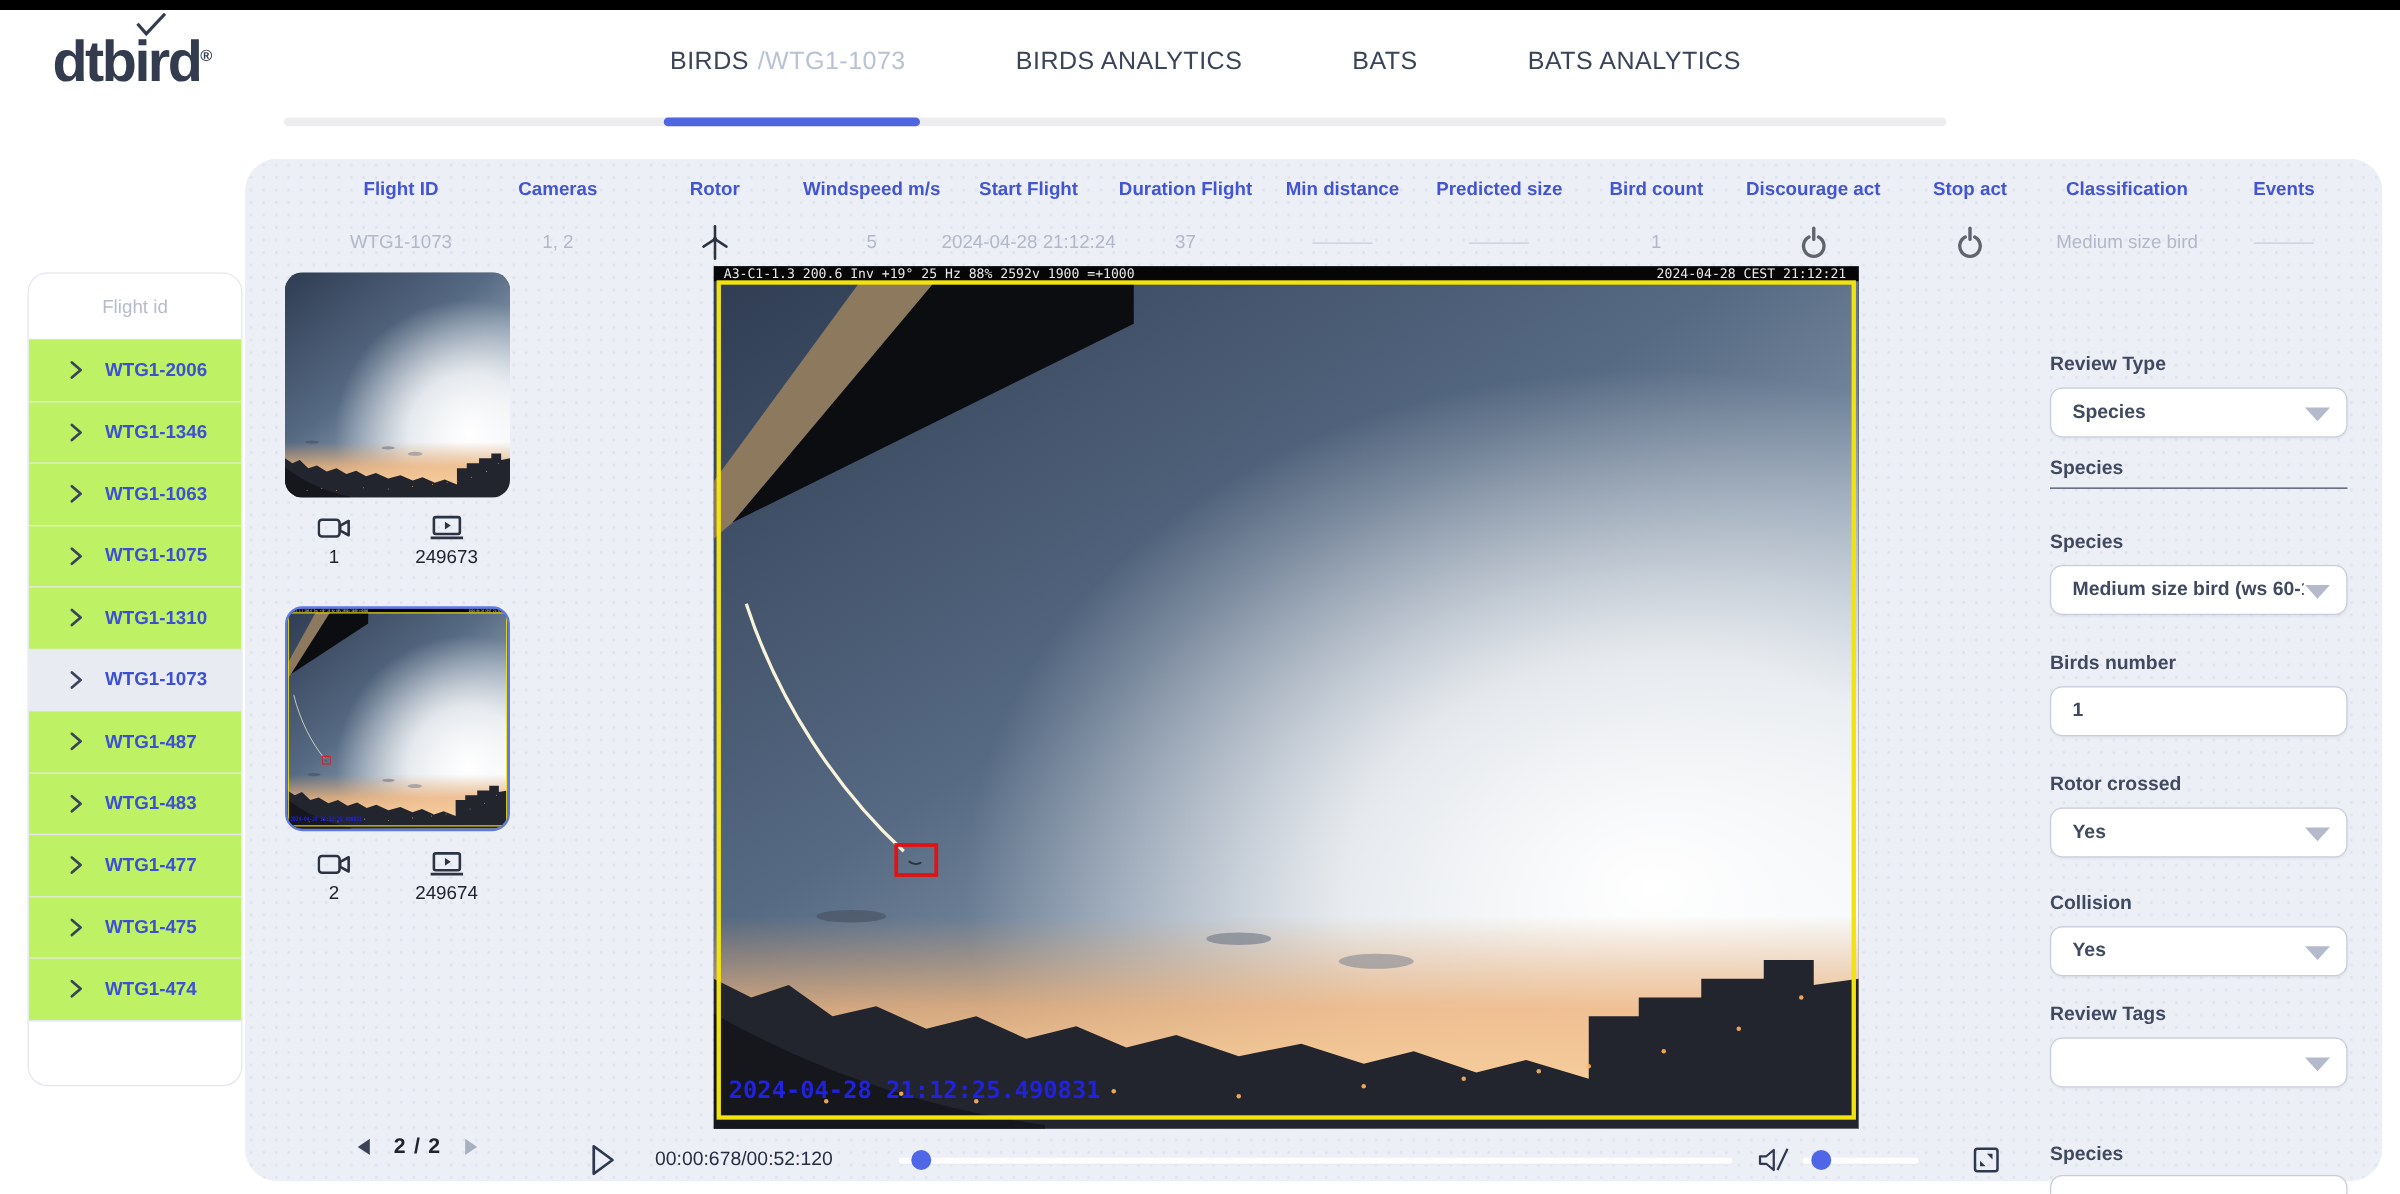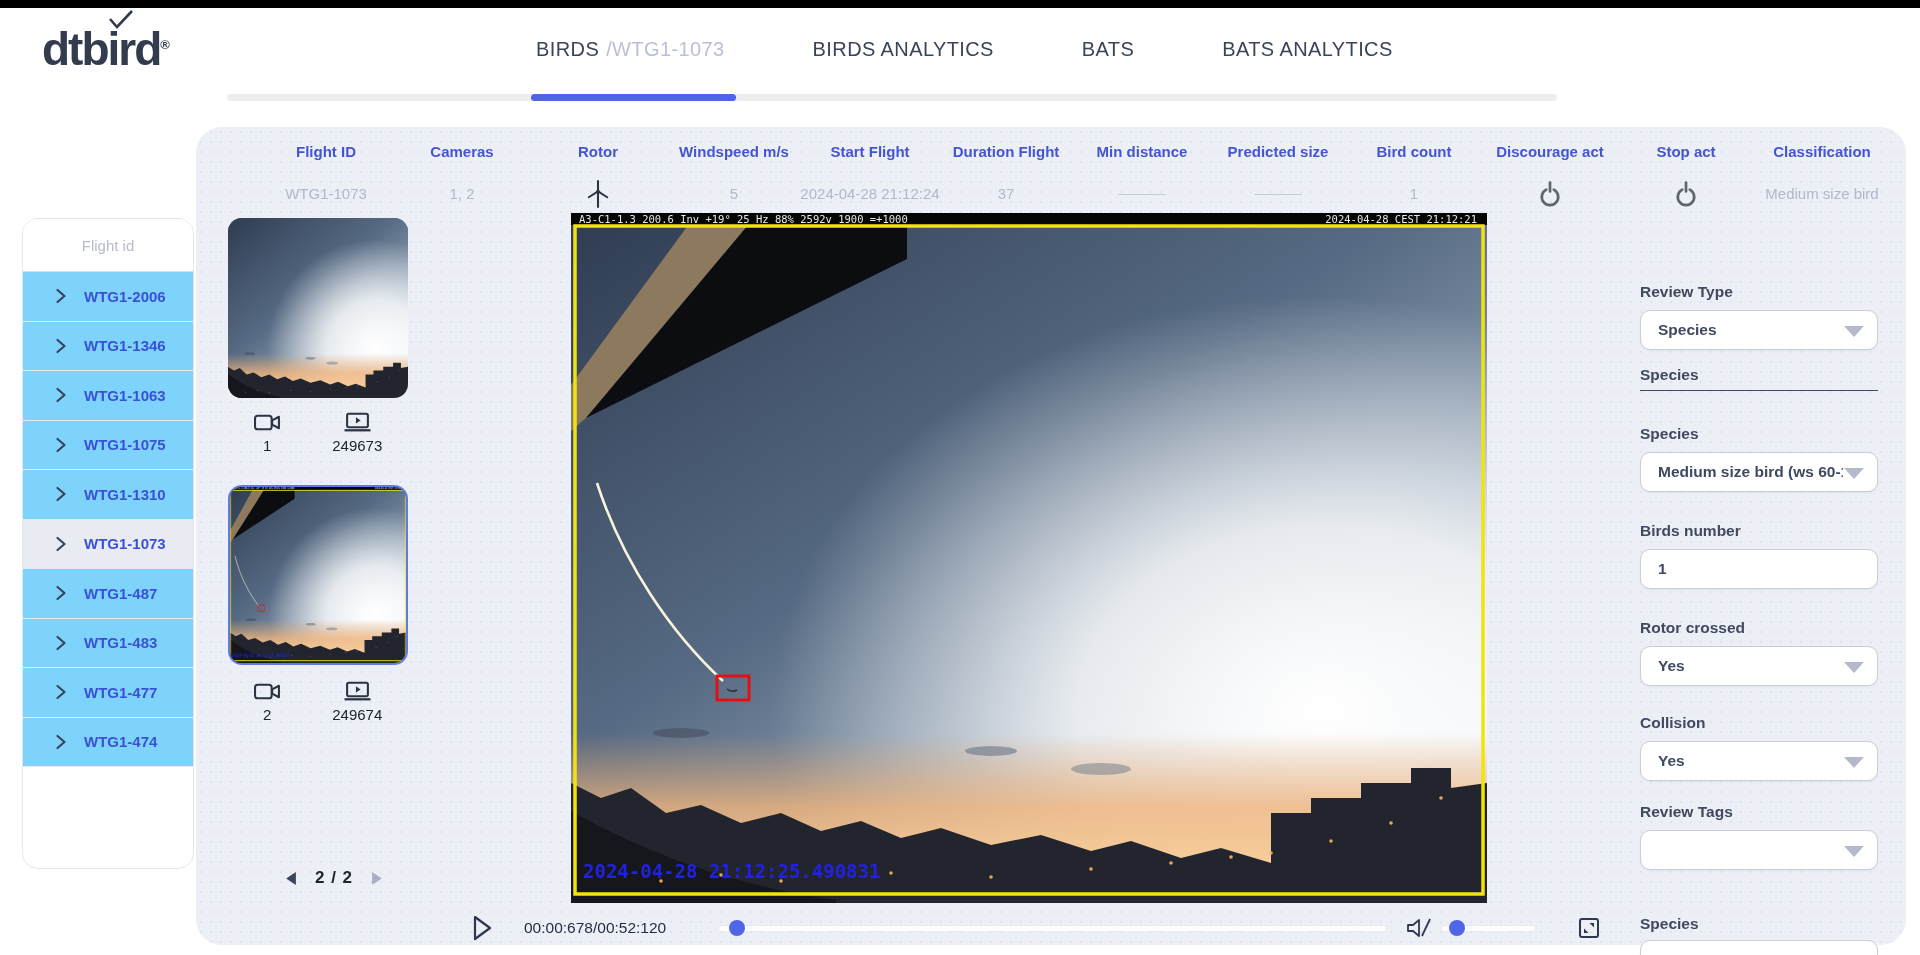--- a/index.html
+++ b/index.html
@@ -41,38 +41,38 @@
   .v-turbine { width:26px; height:30px; color:#2b3442; }
   .v-power { width:24px; height:28px; color:#60646e; }
 
   
   #sidebar { position:absolute; left:22px; top:218px; width:172px; height:651px; background:#fff;
     border:1px solid #e3e6ee; border-radius:16px; overflow:hidden; }
   #flight-search { width:100%; height:53px; border:none; outline:none; text-align:center;
     font-size:15px; color:#3a4457; border-bottom:1px solid #d9dde6; font-family:inherit; }
   #flight-search::placeholder { color:#b6bcca; }
   .flight-item { height:49.5px; display:flex; align-items:center; padding-left:32px; gap:17px;
-    border-bottom:1px solid #e6e9f0; cursor:pointer; background:#7dd3fc; }
+    border-bottom:1px solid #e6e9f0; cursor:pointer; background:#bef264; }
   .flight-item.selected { background:#e9ebf3; }
   .flight-label { font-size:15px; font-weight:700; color:#3c50d6; }
 
   
   .thumb { position:absolute; left:32px; width:180px; height:180px; border-radius:14px;
     overflow:hidden; cursor:pointer; background:#46566e; }
   .thumb svg { display:block; width:100%; height:100%; }
   #thumb-1 { top:91px; }
   #thumb-2 { top:358px; border:2px solid #5d7ae6; }
   .thumb-meta { position:absolute; left:32px; width:180px; display:flex; justify-content:space-around; }
   #meta-1 { top:285px; } #meta-2 { top:554px; }
   .meta-cell { display:flex; flex-direction:column; align-items:center; gap:4px; color:#2b3442; }
   .meta-cell svg { width:27px; height:21px; }
   .meta-num { font-size:15px; color:#20242e; }
 
   
-  #pagination { position:absolute; left:58px; top:741px; width:160px; display:flex;
+  #pagination { position:absolute; left:58px; top:780px; width:160px; display:flex;
     align-items:center; justify-content:center; gap:18px; }
   #pagination .page-label { font-size:17px; font-weight:700; color:#20242e; letter-spacing:1px; }
   .page-arrow { width:13px; height:15px; cursor:pointer; }
 
   
   #video-frame { position:absolute; left:375px; top:86px; width:916px; height:690px; background:#000; cursor:pointer; }
   #video-frame svg { display:block; width:100%; height:100%; }
 
   
   #controls { position:absolute; left:274px; top:779px; width:1130px; height:44px;
@@ -269,20 +269,26 @@
     <svg class="variant v-power" viewBox="0 0 24 26">
       <path d="M8.2 9.6 A8.2 8.2 0 1 0 15.8 9.6" fill="none" stroke="currentColor" stroke-width="2.7" stroke-linecap="round"></path>
       <line x1="12" y1="2.5" x2="12" y2="11.5" stroke="currentColor" stroke-width="2.7" stroke-linecap="round"></line>
     </svg>
   </div>
       <div class="sum-col">
     <div class="col-label">Classification</div>
     <span class="variant v-text">Medium size bird</span>
 
   </div>
+      <div class="sum-col">
+    <div class="col-label">Events</div>
+
+    <span class="variant v-dash"></span>
+
+  </div>
     </div>
 
   <div class="thumb" id="thumb-1">
     <svg viewBox="0 0 916 690" preserveAspectRatio="none">
         <use href="#scene-base"></use>
       </svg>
   </div>
   <div class="thumb-meta" id="meta-1">
     <div class="meta-cell">
       <svg viewBox="0 0 26 18">
@@ -461,16 +467,22 @@
       <div class="flight-item">
     <svg width="12" height="16" viewBox="0 0 12 16">
       <polyline points="2.5,2 9.5,8 2.5,14" fill="none" stroke="#39445a" stroke-width="2.2" stroke-linejoin="round" stroke-linecap="round"></polyline>
     </svg>
     <span class="flight-label">WTG1-477</span>
   </div>
       <div class="flight-item">
     <svg width="12" height="16" viewBox="0 0 12 16">
       <polyline points="2.5,2 9.5,8 2.5,14" fill="none" stroke="#39445a" stroke-width="2.2" stroke-linejoin="round" stroke-linecap="round"></polyline>
     </svg>
+    <span class="flight-label">WTG1-475</span>
+  </div>
+      <div class="flight-item">
+    <svg width="12" height="16" viewBox="0 0 12 16">
+      <polyline points="2.5,2 9.5,8 2.5,14" fill="none" stroke="#39445a" stroke-width="2.2" stroke-linejoin="round" stroke-linecap="round"></polyline>
+    </svg>
     <span class="flight-label">WTG1-474</span>
   </div>
     </div>
 </div>
 
 </body></html>

